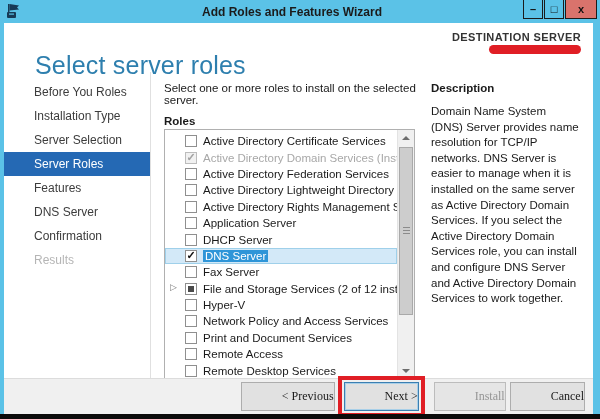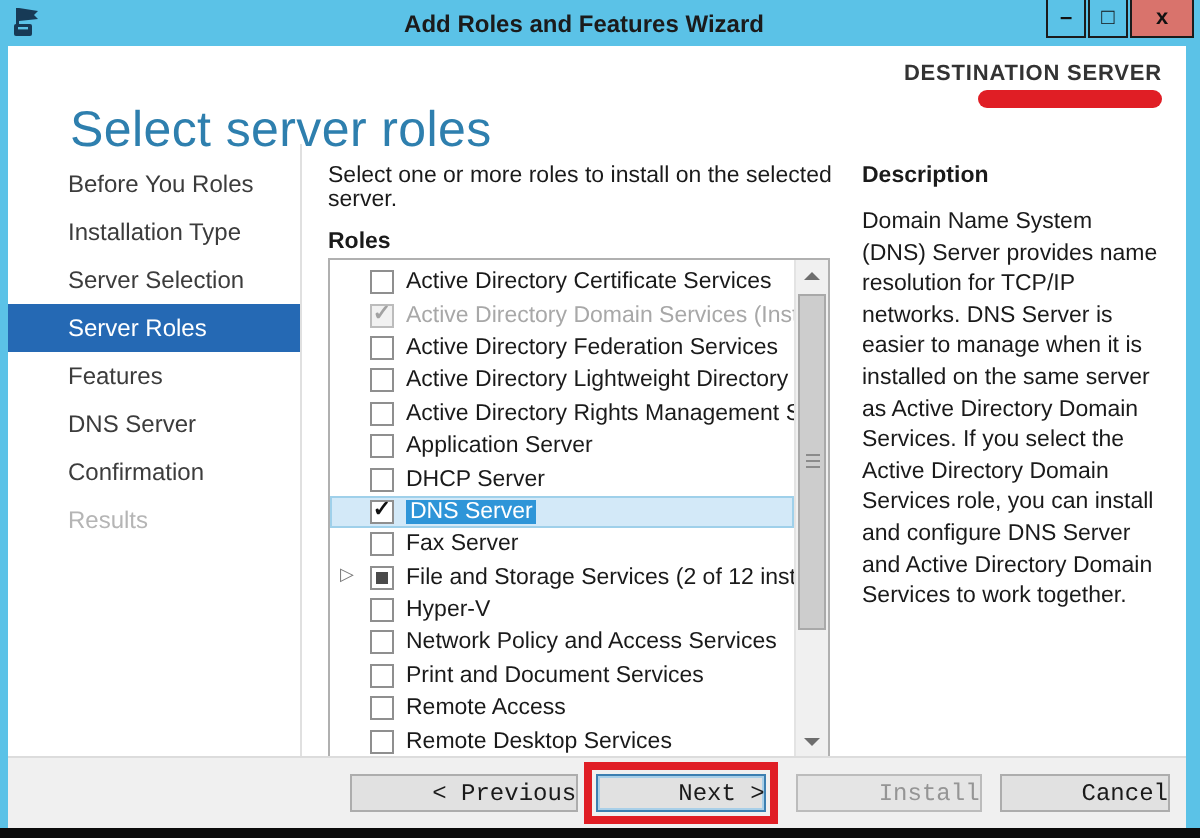--- a/index.html
+++ b/index.html
@@ -94,31 +94,31 @@
   .desc { flex:1; padding:10px 14px 0 14px; }
   .desc-heading { font-size:11.5px; font-weight:700; color:#1a1a1a; }
   .desc-body { margin-top:10px; font-size:11.5px; line-height:15.6px; color:#1a1a1a; }
   
   .footer {
     position:absolute; bottom:0; left:0; right:0; height:36px;
     background:#f0f0f0; border-top:1px solid #dcdcdc;
     display:flex; align-items:center; justify-content:flex-end; padding-right:8px;
   }
   .btn {
-    min-width:58px; height:19px; font-size:12px; color:#1a1a1a;
+    min-width:58px; height:29px; font-size:12px; color:#1a1a1a;
     background:#e1e1e1; border:1px solid #adadad;
     display:flex; align-items:center; justify-content:center;
-    font-family:Liberation Mono, monospace;
+    font-family:Liberation Serif, serif;
     padding-left:40px;
   }
   .btn.focused { border-color:#3c7fb1; box-shadow:inset 0 0 0 1px #a8cfe8; }
   .btn.disabled { color:#959595; border-color:#bcbcbc; background:#e5e5e5; }
   .red-box { border:4px solid #e01e25; padding:2px; margin-left:3px; background:transparent; }
   .gap-group { margin-left:9px; }
-  .gap-small { margin-left:9px; }
+  .gap-small { margin-left:4px; }
 </style>
 </head>
 <body>
 
 <div class="window">
 
   <div class="titlebar">
     <svg class="app-icon" viewBox="0 0 16 16">
       <rect x="2" y="1" width="1.5" height="11" fill="#173a56"></rect>
       <path d="M3.5 1 L13 2.5 L11 4.5 L13 6.5 L3.5 7.5 Z" fill="#173a56"></path>

